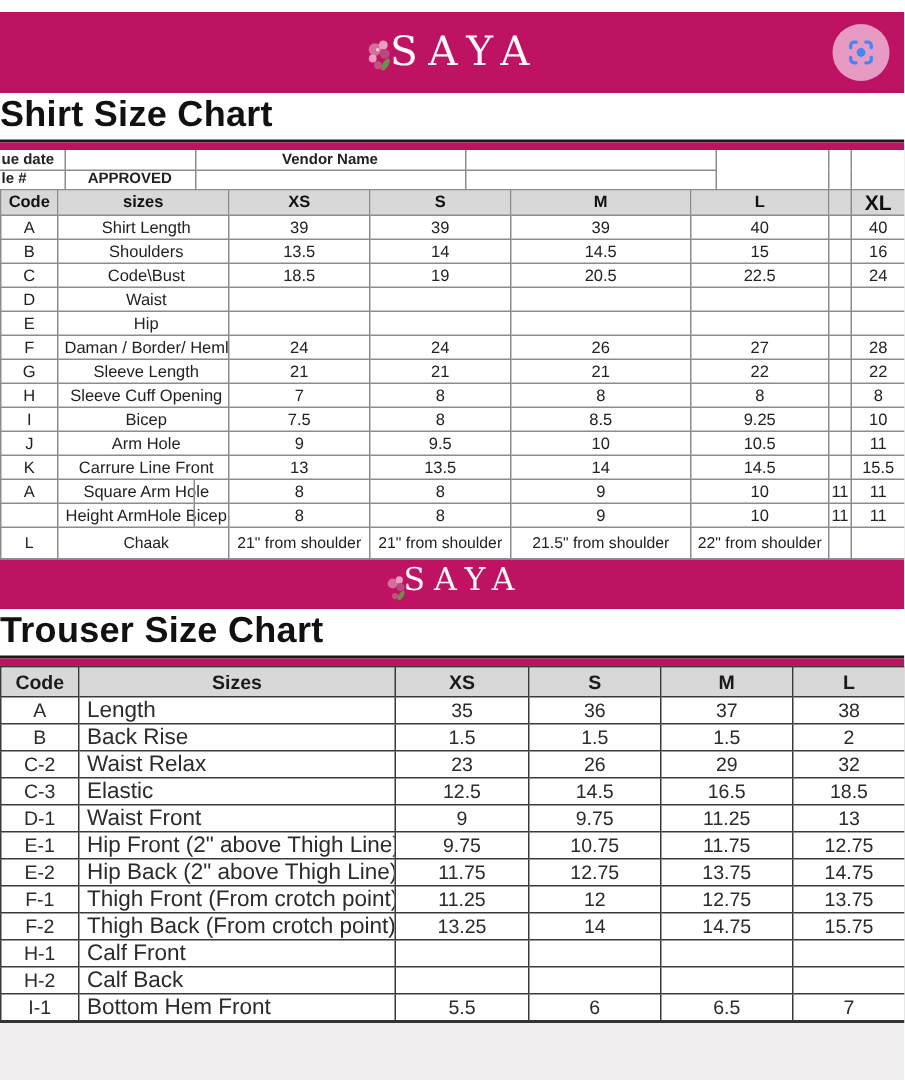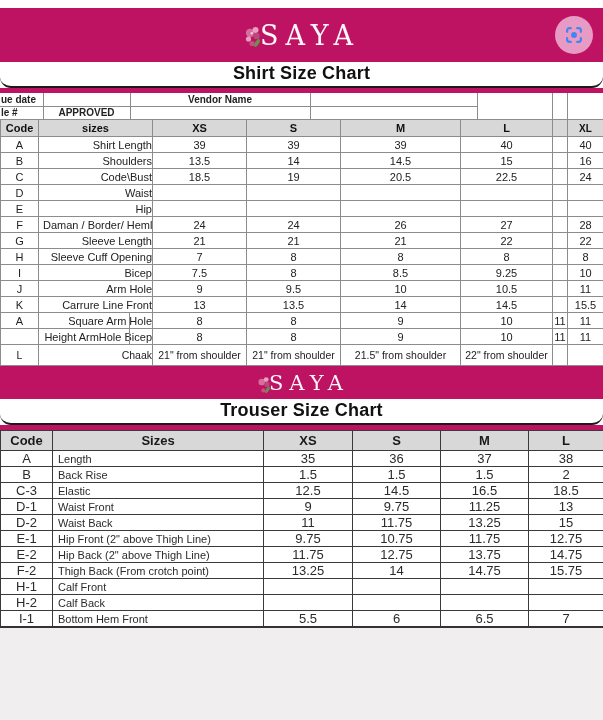--- a/index.html
+++ b/index.html
@@ -6,66 +6,66 @@
   html,body { background:#fff; }
   body { font-family:"Liberation Sans", sans-serif; }
   .page { position:relative; width:603px; height:720px; overflow:hidden; background:#fff;
           display:flex; flex-direction:column; }
 
   
   .top-gap { height:8px; background:#fff; flex:0 0 auto; }
   .brand-band { background:#BE1262; position:relative; display:flex; align-items:center; justify-content:center; flex:0 0 auto; }
   .brand-band--large { height:54px; }
   .brand-band--small { height:33px; }
-  .brand-logo { display:flex; align-items:center; }
+  .brand-logo { display:flex; align-items:flex-start; }
   .brand-logo svg { margin-right:-5px; margin-top:6px; }
   .brand-band--small .brand-logo svg { transform:scale(.8); margin-right:-7px; }
   .brand-text { color:#fdf6fa; font-family:"DejaVu Serif", serif; font-size:27px; letter-spacing:7px; font-weight:400; }
   .brand-band--small .brand-text { font-size:21px; letter-spacing:6px; }
 
   .lens-btn { position:absolute; right:10px; top:50%; transform:translateY(-50%);
               width:38px; height:38px; border-radius:50%; border:none; background:#E79BC4;
               display:flex; align-items:center; justify-content:center; cursor:pointer; }
 
   
-  .chart-title { background:#fff; text-align:center; font-weight:bold; font-size:18px; color:#111;
-                 padding:1px 0 2px; border-bottom:2px solid #1a1a1a; flex:0 0 auto; letter-spacing:.2px;border-radius:11px; }
+  .chart-title { background:#fff; font-weight:bold; font-size:24px; color:#111;
+                 padding:1px 0 2px; border-bottom:2px solid #1a1a1a; flex:0 0 auto; letter-spacing:.2px; }
   .accent-strip { height:5px; background:#BE1262; flex:0 0 auto; }
 
   
   table { border-collapse:collapse; table-layout:fixed; width:603px; }
   td, th { overflow:hidden; white-space:nowrap; }
 
   
   .meta-table td { border-right:1px solid #8c8c8c; font-size:10px; height:13px; color:#222; }
   .meta-table tr.r1 td { border-bottom:1px solid #8c8c8c; }
   .meta-table tr.r1 td.nb { border-bottom:none; }
   .meta-table .cut-label { font-weight:bold; padding-left:1px;margin-left:34px; }
   .meta-table .b { font-weight:bold; text-align:center; }
 
   
   .shirt-table { border-bottom:1px solid #555; }
   .shirt-table th { background:#D8D8D8; font-size:11px; font-weight:bold; color:#111;
                     border:1px solid #8c8c8c; height:17px; }
-  .shirt-table th.th-xl { font-size:10px; }
+  .shirt-table th.th-xl { font-size:14px; }
   .shirt-table td { border:1px solid #8c8c8c; font-size:11px; color:#222; height:16px; }
   .shirt-table td.c-code { text-align:center; }
-  .shirt-table td.c-label { text-align:right; padding-left:4px; position:relative;margin-left:44px; }
+  .shirt-table td.c-label { text-align:center; padding-left:4px; position:relative;margin-left:44px; }
   .shirt-table td.c-val { text-align:center; }
   .shirt-table tr.split td.c-label::after { content:''; position:absolute; top:-1px; bottom:-1px;
                     right:22px; border-left:1px solid #8c8c8c; }
   .shirt-table tr.chaak td { height:21px; font-size:10.5px; }
 
   
   .trouser-table { border-bottom:2px solid #333; }
   .trouser-table th { background:#D8D8D8; font-size:13px; font-weight:bold; color:#1a1a1a;
                       border:1.5px solid #3a3a3a; height:20px; }
   .trouser-table td { border:1.5px solid #3a3a3a; font-size:13px; color:#2b2b2b; height:15px; }
   .trouser-table td.c-code { text-align:center; }
-  .trouser-table td.c-label { text-align:left; padding-left:5px; font-size:11px; }
+  .trouser-table td.c-label { text-align:left; padding-left:5px; font-size:15px; }
   .trouser-table td.c-val { text-align:center; }
 
   .bottom-gap { flex:1 1 auto; background:#f0eeee; }
 </style>
 </head>
 <body>
 
 <div class="page">
 
   <div class="top-gap"></div>
@@ -361,66 +361,74 @@
         <tr>
           <td class="c-code">B</td>
           <td class="c-label">Back Rise</td>
           <td class="c-val">1.5</td>
           <td class="c-val">1.5</td>
           <td class="c-val">1.5</td>
           <td class="c-val">2</td>
         </tr>
 
 
+        <tr>
+          <td class="c-code">C-2</td>
+          <td class="c-label">Waist Relax</td>
+          <td class="c-val">23</td>
+          <td class="c-val">26</td>
+          <td class="c-val">29</td>
+          <td class="c-val">32</td>
+        </tr>
 
         <tr>
           <td class="c-code">C-3</td>
           <td class="c-label">Elastic</td>
           <td class="c-val">12.5</td>
           <td class="c-val">14.5</td>
           <td class="c-val">16.5</td>
           <td class="c-val">18.5</td>
         </tr>
 
         <tr>
           <td class="c-code">D-1</td>
           <td class="c-label">Waist Front</td>
           <td class="c-val">9</td>
           <td class="c-val">9.75</td>
           <td class="c-val">11.25</td>
           <td class="c-val">13</td>
         </tr>
 
-        <tr>
-          <td class="c-code">D-2</td>
-          <td class="c-label">Waist Back</td>
-          <td class="c-val">11</td>
-          <td class="c-val">11.75</td>
-          <td class="c-val">13.25</td>
-          <td class="c-val">15</td>
-        </tr>
 
         <tr>
           <td class="c-code">E-1</td>
           <td class="c-label">Hip Front (2" above Thigh Line)</td>
           <td class="c-val">9.75</td>
           <td class="c-val">10.75</td>
           <td class="c-val">11.75</td>
           <td class="c-val">12.75</td>
         </tr>
 
         <tr>
           <td class="c-code">E-2</td>
           <td class="c-label">Hip Back (2" above Thigh Line)</td>
           <td class="c-val">11.75</td>
           <td class="c-val">12.75</td>
           <td class="c-val">13.75</td>
           <td class="c-val">14.75</td>
         </tr>
 
+        <tr>
+          <td class="c-code">F-1</td>
+          <td class="c-label">Thigh Front (From crotch point)</td>
+          <td class="c-val">11.25</td>
+          <td class="c-val">12</td>
+          <td class="c-val">12.75</td>
+          <td class="c-val">13.75</td>
+        </tr>
 
         <tr>
           <td class="c-code">F-2</td>
           <td class="c-label">Thigh Back (From crotch point)</td>
           <td class="c-val">13.25</td>
           <td class="c-val">14</td>
           <td class="c-val">14.75</td>
           <td class="c-val">15.75</td>
         </tr>
 

